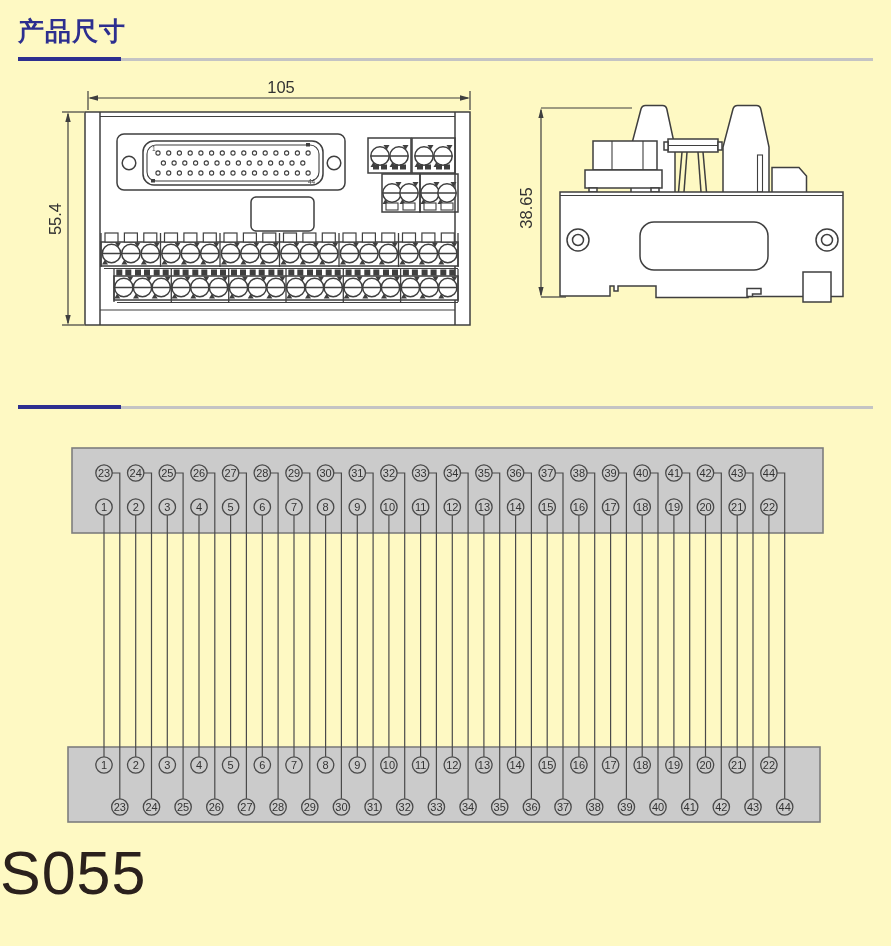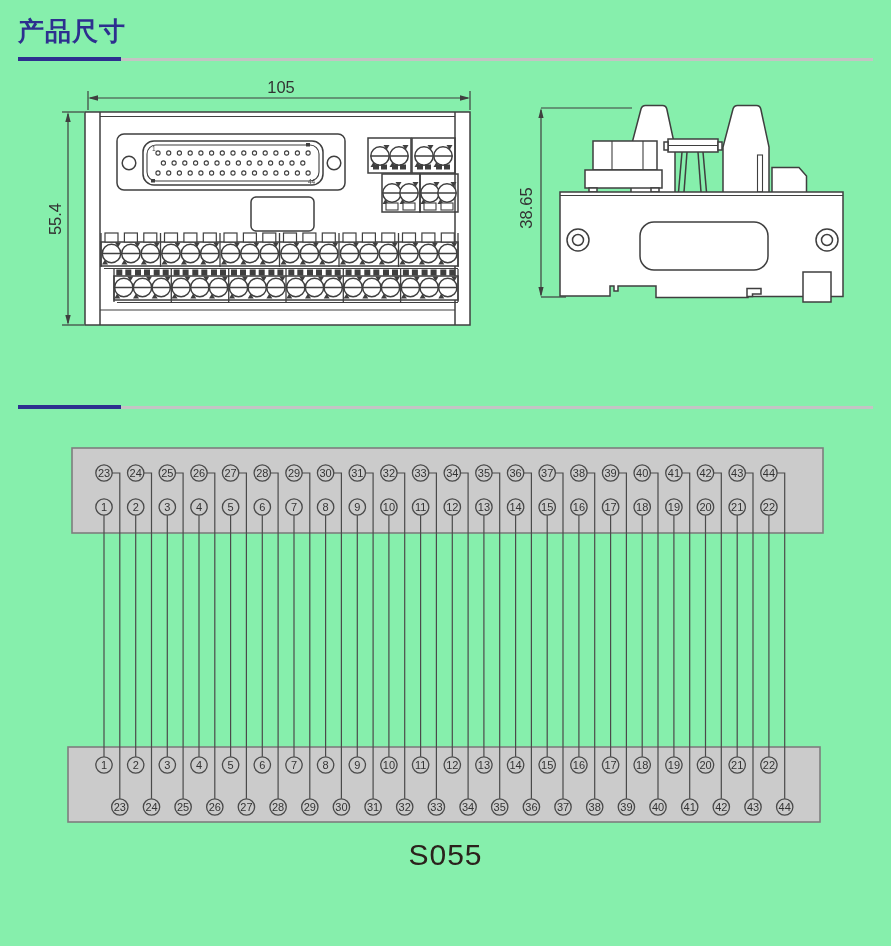--- a/index.html
+++ b/index.html
@@ -1,22 +1,22 @@
 <!DOCTYPE html>
 <html><head>
 <meta charset="utf-8">
 <style>
   html,body{margin:0;padding:0;background:#fff;}
-  .page{position:relative;width:891px;height:946px;background:#86efac;overflow:hidden;
+  .page{position:relative;width:891px;height:946px;background:#fef9c3;overflow:hidden;
         font-family:"Liberation Sans","DejaVu Sans",sans-serif;}
   .sec-title{position:absolute;left:18px;font-size:26px;font-weight:bold;color:#2d2f8f;letter-spacing:1px;}
   .rule{position:absolute;left:18px;width:855px;height:3px;background:#c4c4c4;}
   .rule .dark{position:absolute;left:0;top:-1px;height:4px;width:103px;background:#2d2f8f;}
-  .model{position:absolute;left:0;top:838px;width:891px;text-align:center;
-         font-size:30px;color:#2b211c;letter-spacing:1px;}
+  .model{position:absolute;left:0;top:838px;width:891px;text-align:left;
+         font-size:61px;color:#2b211c;letter-spacing:1px;}
   svg{position:absolute;overflow:visible;}
   svg text{font-family:"Liberation Sans","DejaVu Sans",sans-serif;}
   .dimtxt{font-size:16.5px;fill:#333;}
 </style>
 </head>
 <body>
 
 <div class="page">
 
   <div class="sec-title" style="top:14px;">产品尺寸</div>

